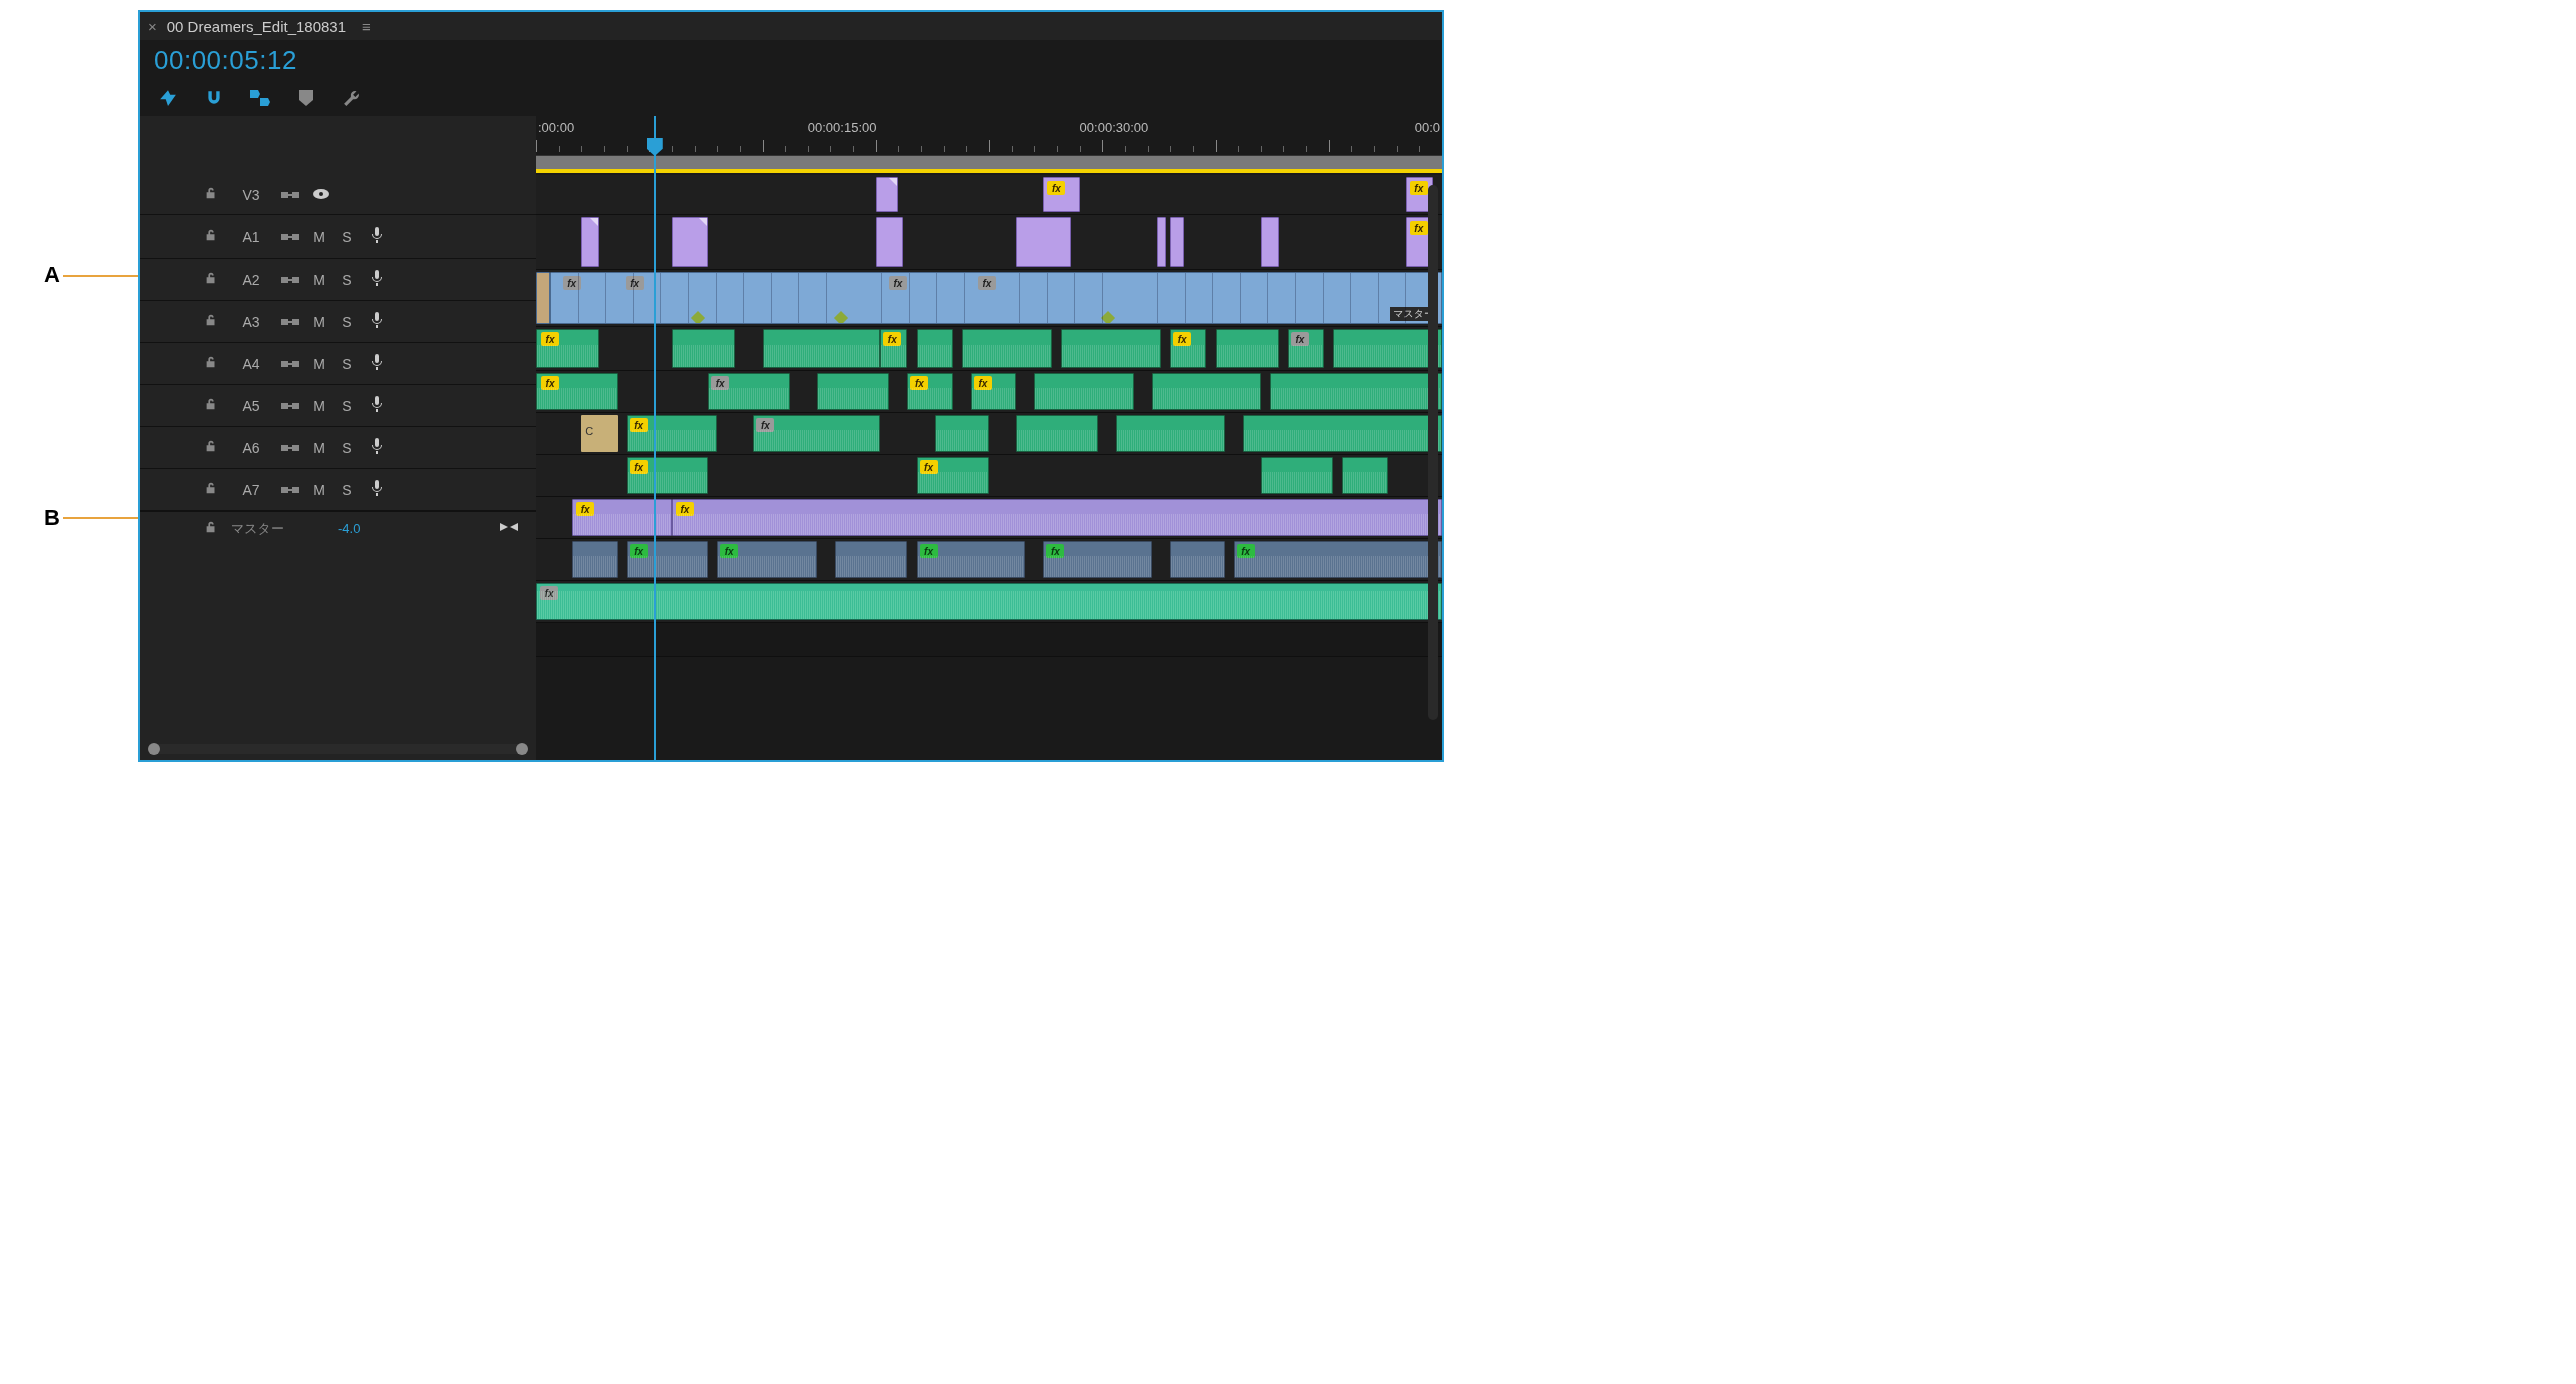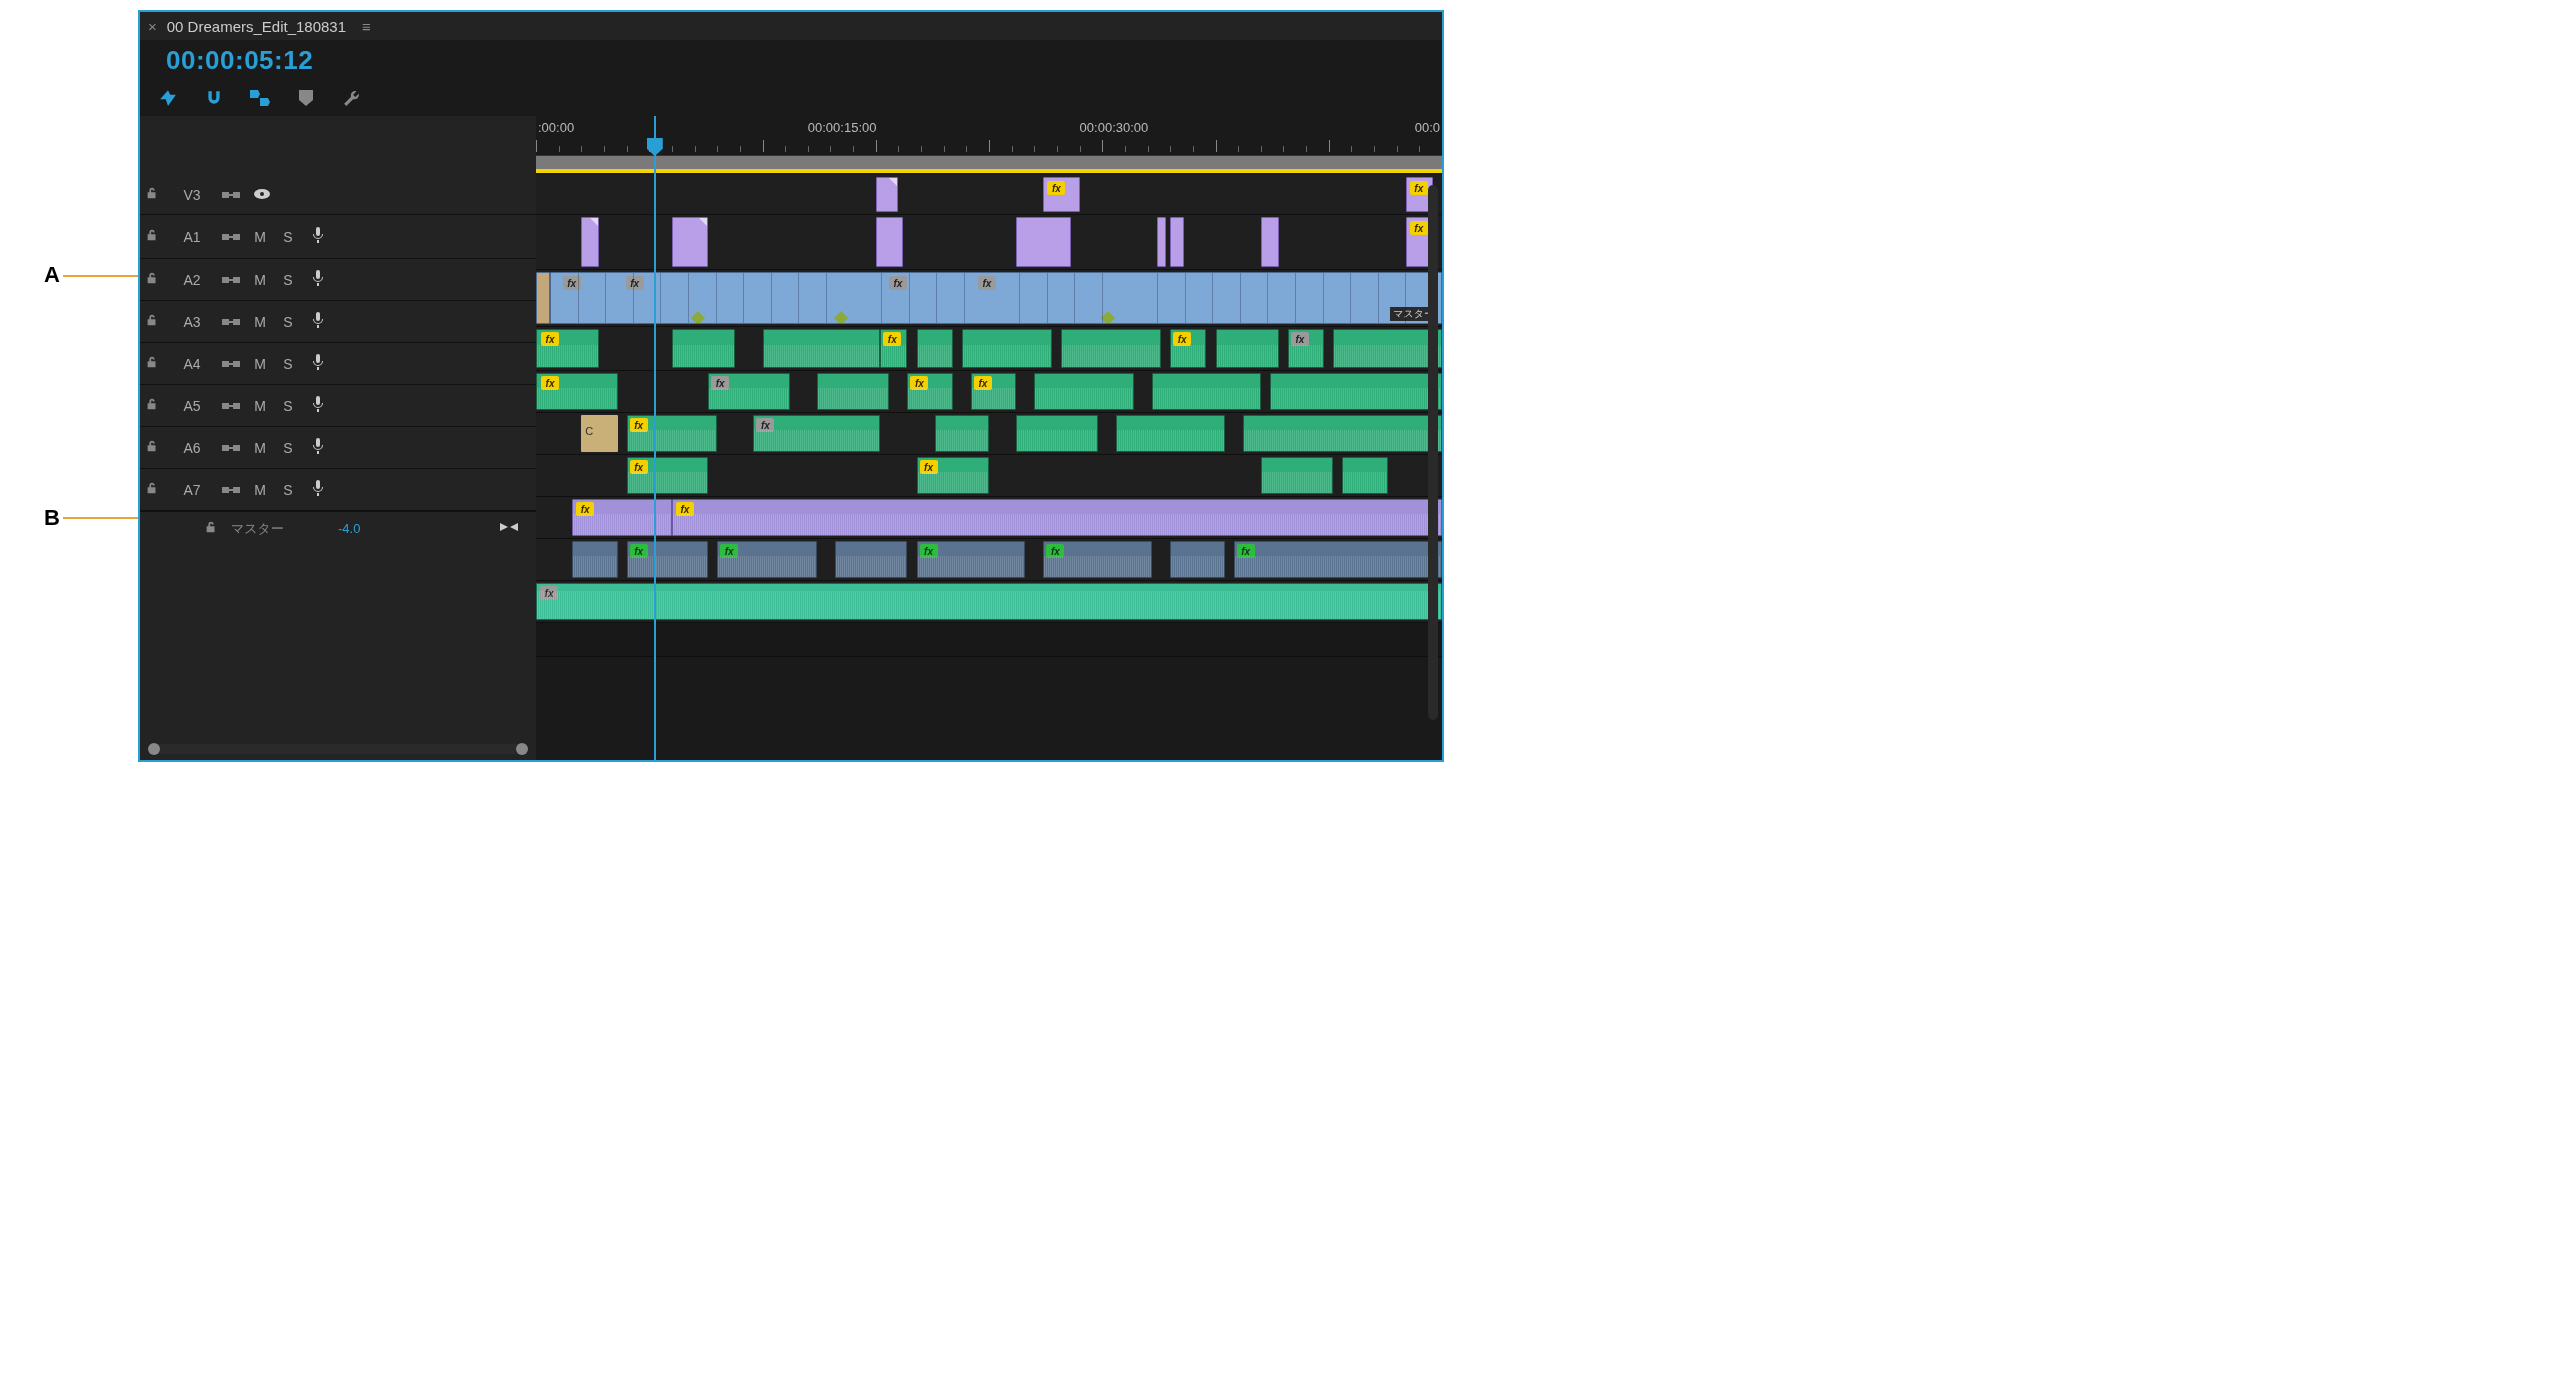--- a/index.html
+++ b/index.html
@@ -48,24 +48,24 @@
     gap: 10px;
     color: #ccc;
     font-size: 15px;
   }
   .tab-close { color:#888; cursor:pointer; }
   .tab-menu { color:#888; margin-left:6px; }
   .header {
     height: 40px;
     display:flex;
     align-items:center;
-    padding-left: 26px;
+    padding-left: 14px;
     color:#2a9fd6;
     font-size: 26px;
-    font-weight: 700;
+    font-weight: 400;
     letter-spacing: 0.5px;
   }
   .toolbar {
     height: 36px;
     display:flex;
     align-items:center;
     gap: 26px;
     padding-left: 18px;
   }
   .toolbar .tool { width:20px; height:20px; display:flex; align-items:center; justify-content:center; }
@@ -182,20 +182,21 @@
     display:flex; align-items:center; justify-content:center;
     border-radius:2px;
   }
   .fx.yellow { background:#f4d000; color:#3a2a00; }
   .fx.gray   { background:#9a9a9a; color:#222; }
   .fx.green  { background:#2dbb40; color:#0a3a10; }
   .track-header-row {
     display:flex;
     align-items:center;
     border-bottom:1px solid #111;
+    padding-left: 59px;
     gap: 8px;
     color:#aaa;
   }
   .track-header-row.selected .track-id { background:#1a628a; color:#fff; }
   .th-icon { width:24px; text-align:center; color:#888; font-size:14px; }
   .track-id { width:40px; text-align:center; color:#aaa; font-size:14px; padding:4px 2px; }
   .sync-lock { width:22px; height:14px; display:flex; align-items:center; justify-content:center; }
   .eye { font-size:14px; }
   .ms { width:20px; text-align:center; font-size:14px; }
   .mic { font-size:14px; }

